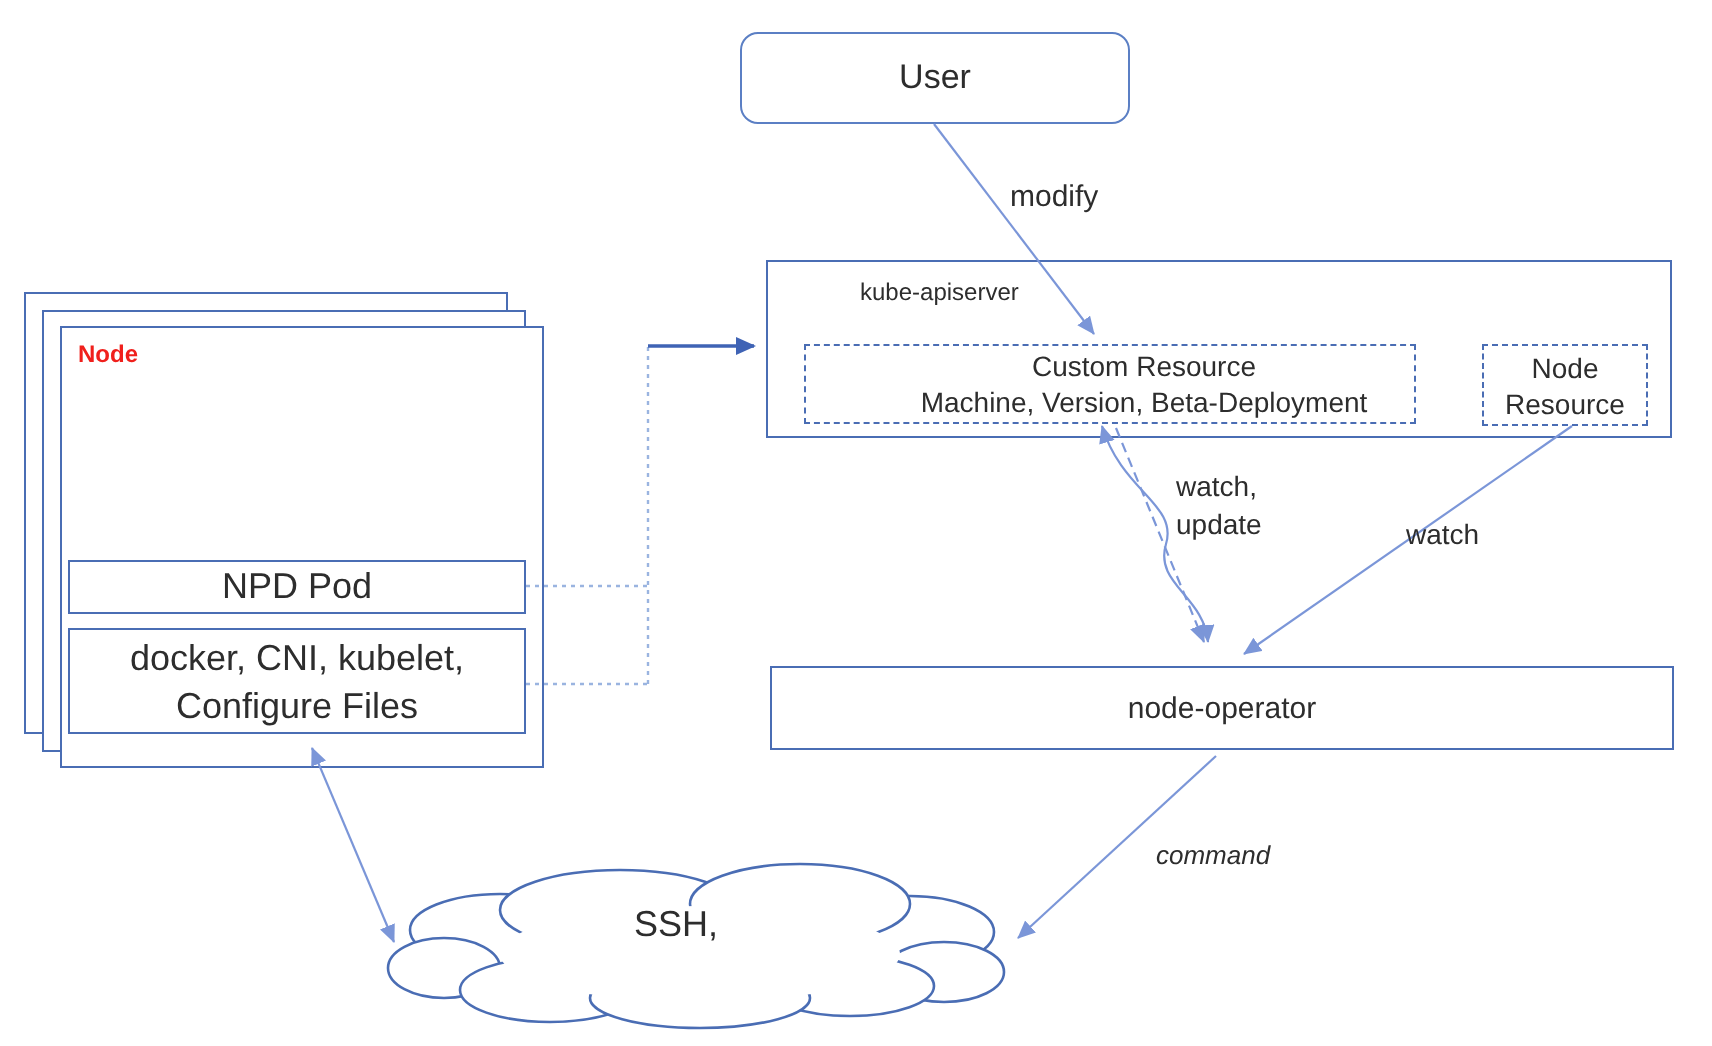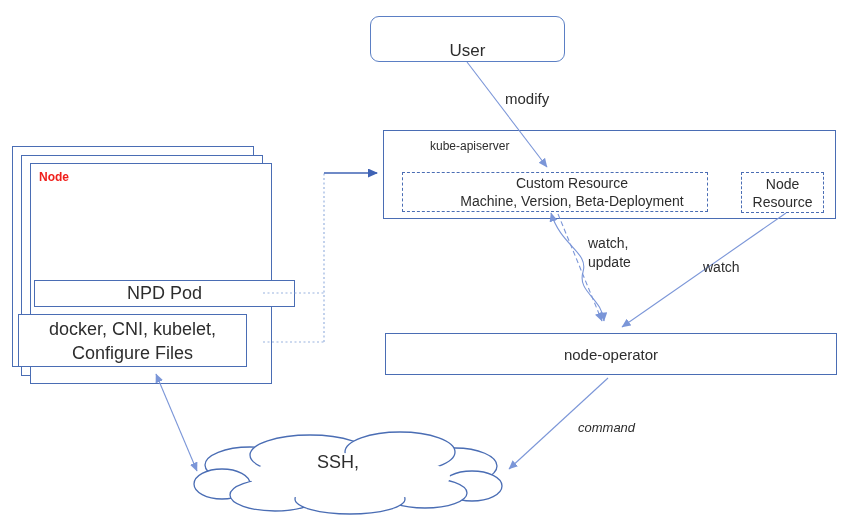--- a/index.html
+++ b/index.html
@@ -12,30 +12,30 @@
   }
   html,body{margin:0;padding:0;background:#fff;}
   #canvas{
     position:relative;width:856px;height:523px;background:#fff;overflow:hidden;
     font-family:"Liberation Sans","DejaVu Sans",sans-serif;color:var(--text);
   }
   .abs{position:absolute;box-sizing:border-box;}
   .box{border:1.5px solid var(--box-border);background:#fff;}
   .stack{border:1.5px solid var(--box-border);background:#fff;}
   .center{display:flex;align-items:center;justify-content:center;text-align:center;}
-  .user-box{left:370px;top:16px;width:195px;height:46px;border:1.6px solid #5b7fc4;border-radius:9px;font-size:17px;align-items:flex-end;}
+  .user-box{left:370px;top:16px;width:195px;height:46px;border:1.6px solid #5b7fc4;border-radius:9px;font-size:17px;}
   .kube-box{left:383px;top:130px;width:453px;height:89px;}
   .kube-title{position:absolute;left:0;right:15px;top:8px;text-align:left;padding-left:46px;font-size:12px;}
   .dashed{border:1.2px dashed var(--box-border);background:#fff;position:absolute;box-sizing:border-box;
           display:flex;flex-direction:column;align-items:center;justify-content:center;font-size:14px;line-height:18px;text-align:center;}
   .cr-box{left:18px;top:41px;width:306px;height:40px;padding-left:34px;}
   .nr-box{left:357px;top:41px;width:83px;height:41px;}
   .operator-box{left:385px;top:333px;width:452px;height:42px;font-size:15px;}
-  .npd-box{left:34px;top:280px;width:261px;height:27px;font-size:18px;}
-  .dock-box{left:18px;top:314px;width:229px;height:53px;font-size:18px;line-height:24px;flex-direction:column;display:flex;}
+  .npd-box{left:34px;top:280px;width:229px;height:27px;font-size:18px;}
+  .dock-box{left:34px;top:314px;width:229px;height:53px;font-size:18px;line-height:24px;flex-direction:column;display:flex;}
   .node-label{position:absolute;left:8px;top:6px;font-size:12px;font-weight:bold;color:var(--node-label-red);}
   .edge-label{position:absolute;color:var(--text);}
   .lbl-modify{left:505px;top:90px;width:70px;text-align:left;font-size:15px;}
   .lbl-watchupd{left:588px;top:234px;font-size:14px;line-height:19px;}
   .lbl-watch{left:703px;top:259px;font-size:14px;}
   .lbl-command{left:578px;top:420px;font-size:13px;font-style:italic;}
   .cloud-text{left:218px;top:449px;width:240px;text-align:center;font-size:18px;line-height:26px;}
   svg.overlay{position:absolute;left:0;top:0;z-index:5;pointer-events:none;}
   .ln{stroke:var(--arrow);stroke-width:1.1;fill:none;}
   .ln-dash{stroke:var(--arrow);stroke-width:1.1;fill:none;stroke-dasharray:5 3;}

